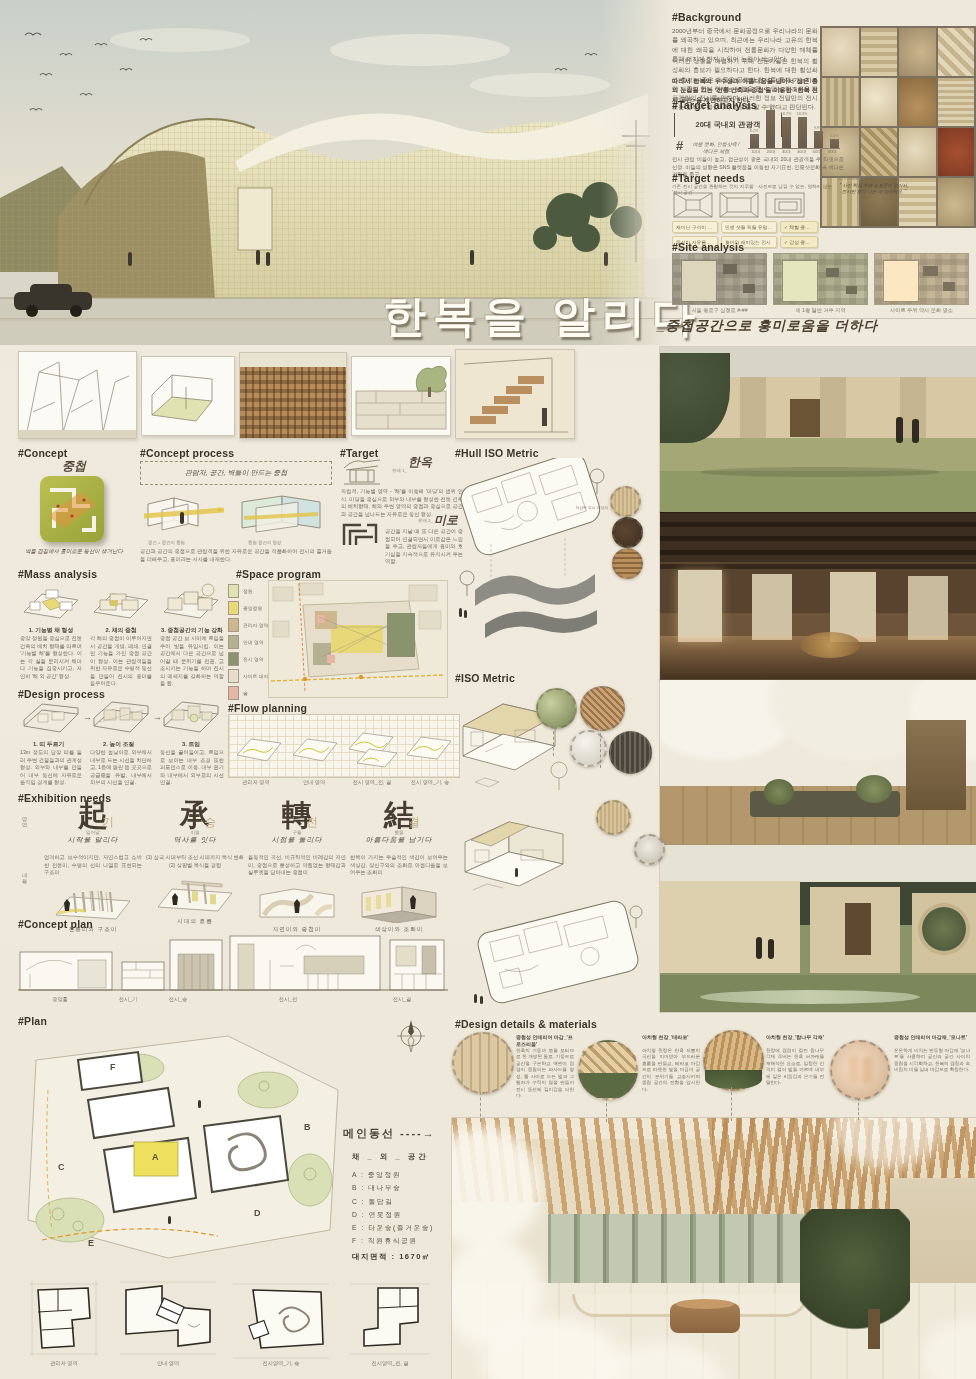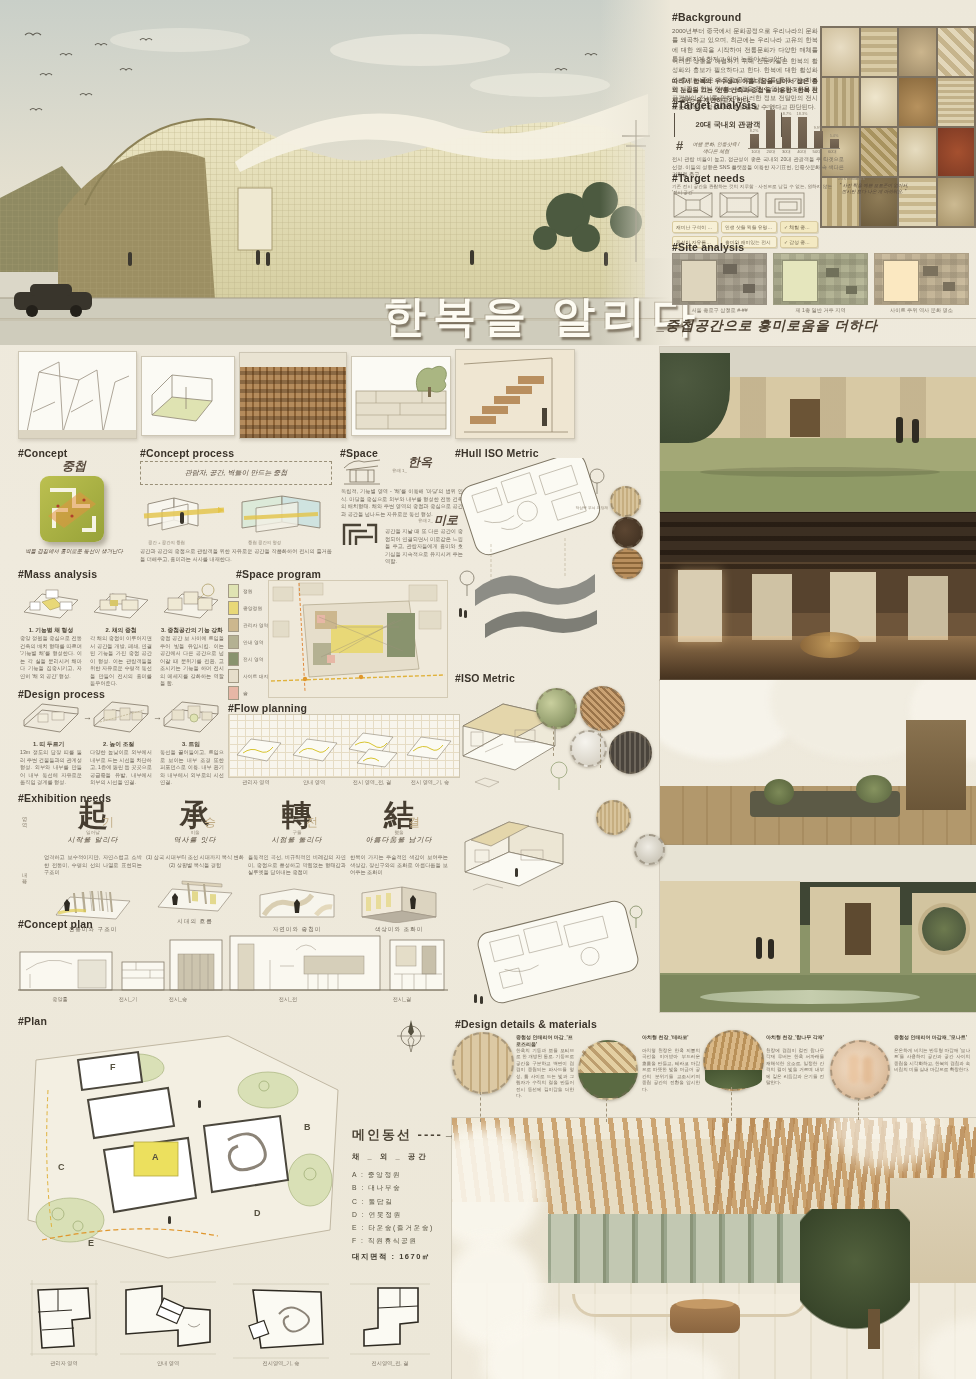--- a/index.html
+++ b/index.html
@@ -423,21 +423,21 @@
       <path d="M6 38 L6 12 L46 6 L46 32 Z" fill="#dcead9"></path>
       <path d="M46 32 L46 6 L84 12 L84 38 Z" fill="#cfe3e0"></path>
       <path d="M20 42 L20 18 L62 12 L62 36 Z" fill="#f3f1e6" opacity=".8"></path>
     </g>
     <path d="M8 28 L82 24" stroke="#e4c447" stroke-width="4" opacity=".8"></path>
   </svg>
   <div class="abs" style="left:148px;top:540px;font-size:4.4px;color:#8b8170">공간 + 공간의 중첩</div>
   <div class="abs" style="left:248px;top:540px;font-size:4.4px;color:#8b8170">중첩 공간의 형성</div>
   <div class="abs t5" style="left:140px;top:548px;width:192px">공간과 공간의 중첩으로 관람객을 위한 자유로운 공간을 작품화하여 전시의 즐거움을 더해주고, 흥미라는 서사를 내재한다.</div>
 
-  <div class="abs sec-h" style="left:340px;top:447px">#Space</div>
+  <div class="abs sec-h" style="left:340px;top:447px">#Target</div>
   <svg class="abs" style="left:342px;top:456px" width="40" height="30" viewBox="0 0 40 30">
     <g fill="none" stroke="#7c725f" stroke-width=".8">
       <path d="M2 12 Q12 2 22 6 L38 4"></path>
         <path d="M4 14 L36 10"></path>
         <rect x="8" y="14" width="24" height="12"></rect>
       <line x1="2" y1="28" x2="38" y2="28"></line>
         <line x1="14" y1="14" x2="14" y2="26"></line>
         <line x1="26" y1="14" x2="26" y2="26"></line>
     </g>
   </svg>
@@ -892,21 +892,21 @@
         <text x="40" y="140">C</text>
       <text x="236" y="186">D</text>
         <text x="70" y="216">E</text>
         <text x="92" y="40">F</text>
     </g>
     <g fill="#3c382f">
         <rect x="150" y="186" width="3" height="8" rx="1.5"></rect>
         <rect x="180" y="70" width="3" height="8" rx="1.5"></rect>
       </g>
   </svg>
-  <div class="abs" style="left:352px;top:1126px;font-size:13px;font-weight:bold;letter-spacing:2px;color:#4c4436">메인동선 ----→</div>
+  <div class="abs" style="left:343px;top:1126px;font-size:11px;font-weight:bold;letter-spacing:2px;color:#4c4436">메인동선 ----→</div>
   <div class="abs" style="left:352px;top:1152px;font-size:7.5px;font-weight:bold;letter-spacing:3px;color:#4c4436">채 _ 외 _ 공간</div>
   <div class="abs" style="left:352px;top:1168px;font-size:6.8px;line-height:1.95;letter-spacing:1.5px;color:#55503f">
     <div>A : 중앙정원</div>
     <div>B : 대나무숲</div>
     <div>C : 돌담길</div>
     <div>D : 연못정원</div>
     <div>E : 타운숲(즐거운숲)</div>
     <div>F : 직원휴식공원</div>
   </div>
   <div class="abs" style="left:352px;top:1252px;font-size:7.5px;font-weight:bold;letter-spacing:1.5px;color:#3f3a2e">대지면적 : 1670㎡</div>

